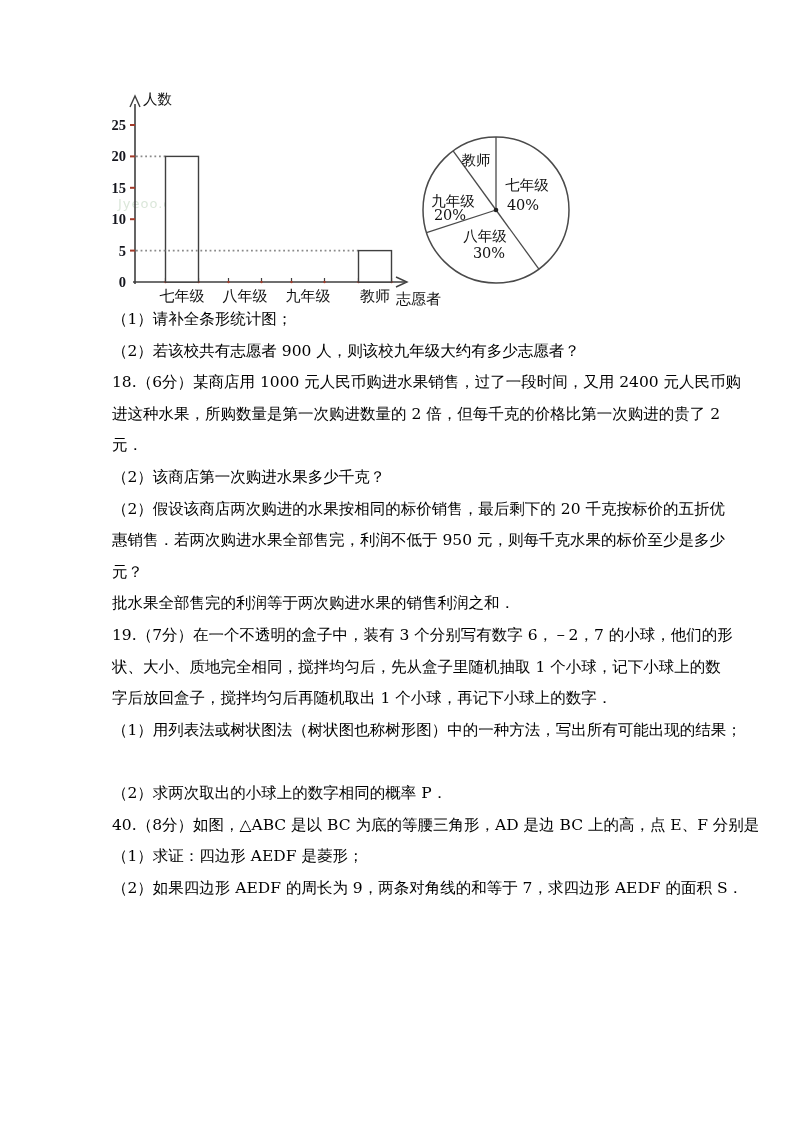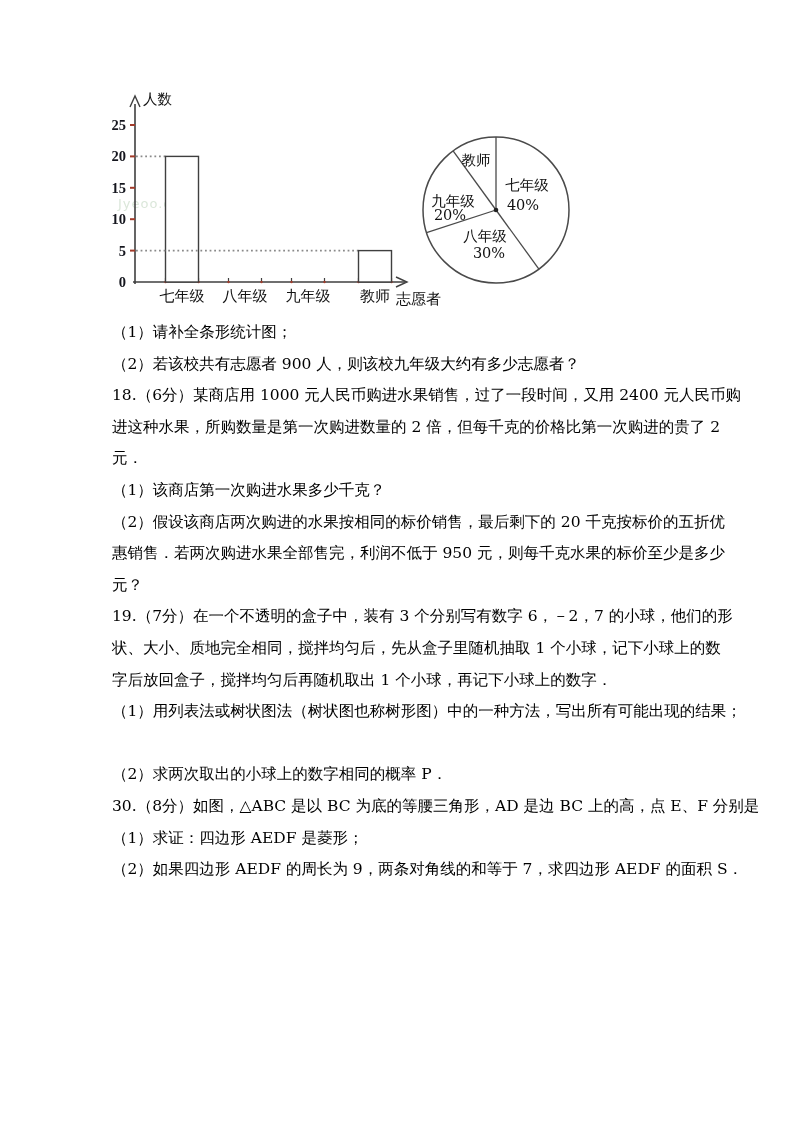--- a/index.html
+++ b/index.html
@@ -8,21 +8,21 @@
     font-family:"DejaVu Serif","Liberation Serif",serif;color:#000;
   }
   .page{position:absolute;inset:0;overflow:hidden;background:#fff}
   .watermark{
     position:absolute;left:118px;top:196px;font-size:13px;letter-spacing:1px;
     color:#dbe7da;font-family:"DejaVu Sans","Liberation Sans",sans-serif;
   }
   #figure-svg{position:absolute;left:0;top:0}
   #figure-svg text{font-family:"DejaVu Serif","Liberation Serif",serif;fill:#111}
   #figure-svg text.ytick{font-weight:bold;fill:#15161e;font-family:"Liberation Serif",serif}
-  .textblock{position:absolute;left:112px;top:317px;width:582px}
+  .textblock{position:absolute;left:112px;top:304px;width:582px}
   .line{height:31.6px;line-height:31.6px;font-size:15.5px;white-space:nowrap}
   .line.spacer{height:31.6px}
 </style>
 </head>
 <body>
 
 <div class="page">
   <div class="watermark">Jyeoo.com</div>
 
   <svg id="figure-svg" width="794" height="312" viewBox="0 0 794 312">
@@ -81,27 +81,28 @@
       <text x="450" y="220" text-anchor="middle" font-size="14.5">20%</text>
       <text x="476" y="165" text-anchor="middle" font-size="14.5">教师</text>
     </svg>
 
   <div class="textblock">
     <div class="line">（1）请补全条形统计图；</div>
     <div class="line">（2）若该校共有志愿者 900 人，则该校九年级大约有多少志愿者？</div>
     <div class="line">18.（6分）某商店用 1000 元人民币购进水果销售，过了一段时间，又用 2400 元人民币购</div>
     <div class="line">进这种水果，所购数量是第一次购进数量的 2 倍，但每千克的价格比第一次购进的贵了 2</div>
     <div class="line">元．</div>
-    <div class="line">（1）该商店第一次购进水果多少千克？</div>
+    <div class="line">（2）该商店第一次购进水果多少千克？</div>
     <div class="line">（2）假设该商店两次购进的水果按相同的标价销售，最后剩下的 20 千克按标价的五折优</div>
     <div class="line">惠销售．若两次购进水果全部售完，利润不低于 950 元，则每千克水果的标价至少是多少</div>
     <div class="line">元？</div>
+    <div class="line">批水果全部售完的利润等于两次购进水果的销售利润之和．</div>
     <div class="line">19.（7分）在一个不透明的盒子中，装有 3 个分别写有数字 6，－2，7 的小球，他们的形</div>
     <div class="line">状、大小、质地完全相同，搅拌均匀后，先从盒子里随机抽取 1 个小球，记下小球上的数</div>
     <div class="line">字后放回盒子，搅拌均匀后再随机取出 1 个小球，再记下小球上的数字．</div>
     <div class="line">（1）用列表法或树状图法（树状图也称树形图）中的一种方法，写出所有可能出现的结果；</div>
     <div class="line spacer"></div>
     <div class="line">（2）求两次取出的小球上的数字相同的概率 P．</div>
-    <div class="line">30.（8分）如图，△ABC 是以 BC 为底的等腰三角形，AD 是边 BC 上的高，点 E、F 分别是</div>
+    <div class="line">40.（8分）如图，△ABC 是以 BC 为底的等腰三角形，AD 是边 BC 上的高，点 E、F 分别是</div>
     <div class="line">（1）求证：四边形 AEDF 是菱形；</div>
     <div class="line">（2）如果四边形 AEDF 的周长为 9，两条对角线的和等于 7，求四边形 AEDF 的面积 S．</div>
   </div>
 </div>
 
 </body></html>

